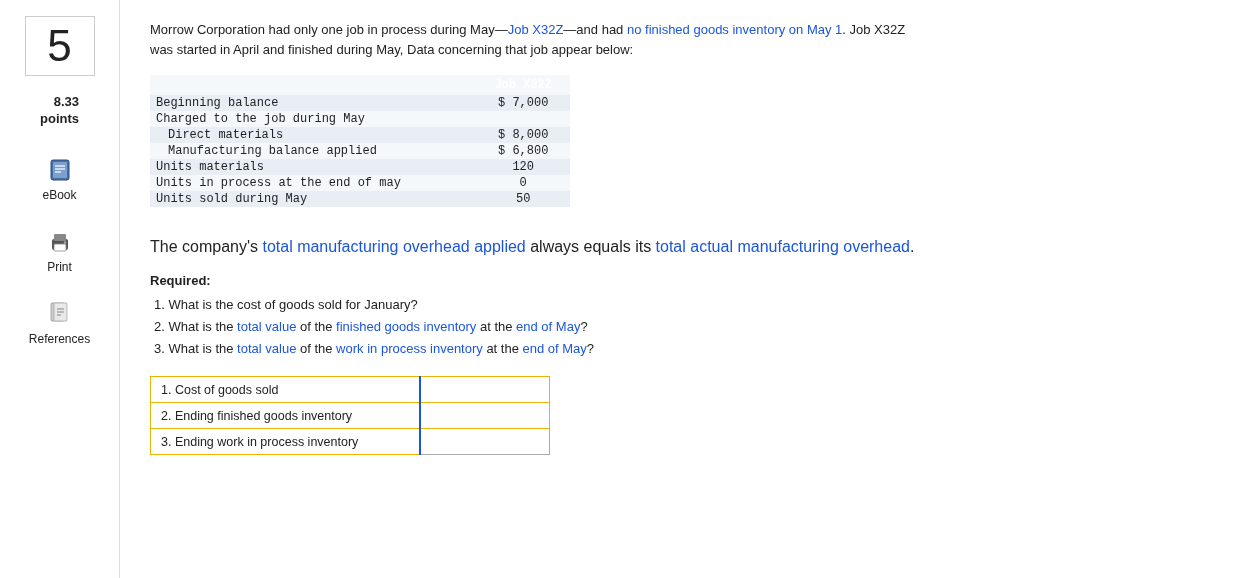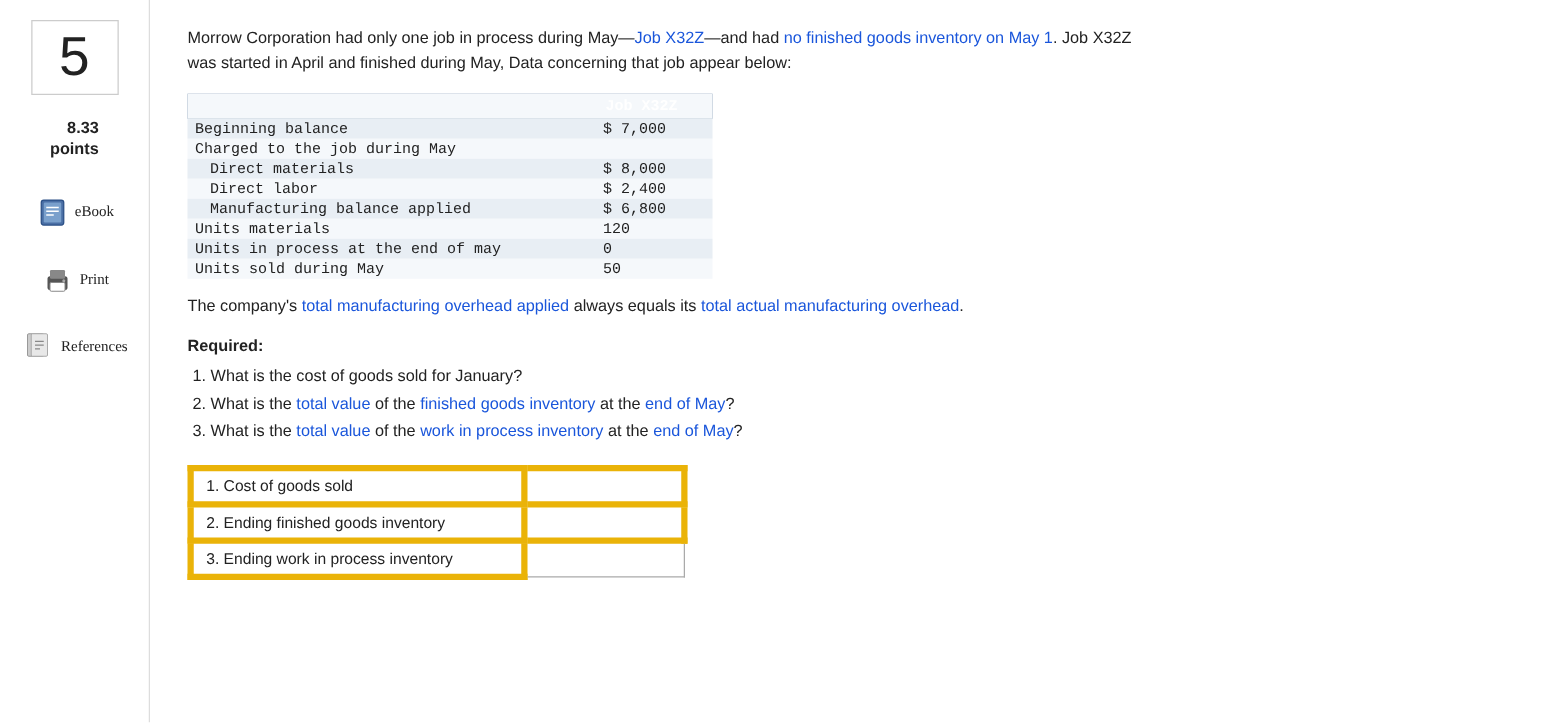--- a/index.html
+++ b/index.html
@@ -47,25 +47,24 @@
     }
     .sidebar-icon-group {
       margin-top: 28px;
       display: flex;
       flex-direction: column;
       align-items: center;
       gap: 26px;
     }
     .sidebar-icon-item {
       display: flex;
-      flex-direction: row;
+      flex-direction: column;
       align-items: center;
       gap: 4px;
       cursor: pointer;
-      font-family: Liberation Serif, serif;
     }
     .icon-label {
       font-size: 12px;
       color: #222;
     }
     .icon-shape {
       width: 28px;
       height: 28px;
       display: flex;
       align-items: center;
@@ -83,21 +82,21 @@
     }
     .highlight-blue {
       color: #1a56db;
     }
     
     .data-table {
       width: 420px;
       border-collapse: collapse;
       font-size: 12px;
       font-family: 'Courier New', monospace;
-      margin-bottom: 12px;
+      margin-bottom: 28px;
     }
     .data-table td {
       padding: 1px 6px;
     }
     .data-table .header-row td {
       background: #5a7a9a;
       color: #fff;
       text-align: right;
       font-weight: bold;
       padding: 3px 8px;
@@ -108,31 +107,31 @@
     .data-table tr:nth-child(even) td {
       background: #e8eef4;
     }
     .data-table tr:nth-child(odd) td {
       background: #f5f8fb;
     }
     .data-table .header-row {
       background: #5a7a9a;
     }
     .data-table td.value-col {
-      text-align: left;
+      text-align: center;
       white-space: nowrap;
     }
     .data-table td.label-col {
       text-align: left;
     }
     .indent1 {
       padding-left: 18px !important;
     }
     .manufacturing-note {
-      font-size: 13px;
+      font-size: 16px;
       color: #222;
       margin-bottom: 14px;
       line-height: 1.5;
     }
     .required-section {
       margin-bottom: 16px;
     }
     .required-label {
       font-weight: bold;
       font-size: 13px;
@@ -144,21 +143,21 @@
       padding-left: 4px;
     }
     
     .answer-table {
       border-collapse: collapse;
       width: 400px;
       font-size: 12.5px;
       margin-top: 8px;
     }
     .answer-table td {
-      border: 5px solid #eab308;
+      border: 1px solid #eab308;
       padding: 5px 10px;
       height: 26px;
     }
     .answer-table td.answer-label {
       width: 270px;
       background: #fff;
     }
     .answer-table td.answer-input {
       width: 130px;
       background: #fff;
@@ -243,24 +242,20 @@
       </tr>
       <tr>
         <td class="label-col">Charged to the job during May</td>
         <td class="value-col"></td>
       </tr>
       <tr>
         <td class="label-col indent1">Direct materials</td>
         <td class="value-col">$ 8,000</td>
       </tr>
       <tr>
-        <td class="label-col indent1">Direct labor</td>
-        <td class="value-col">$ 2,400</td>
-      </tr>
-      <tr>
         <td class="label-col indent1">Manufacturing balance applied</td>
         <td class="value-col">$ 6,800</td>
       </tr>
       <tr>
         <td class="label-col">Units materials</td>
         <td class="value-col">120</td>
       </tr>
       <tr>
         <td class="label-col">Units in process at the end of may</td>
         <td class="value-col">0</td>

